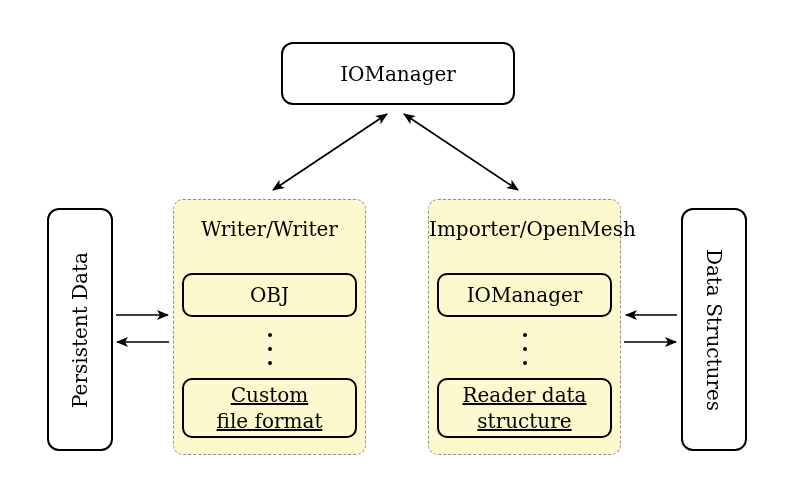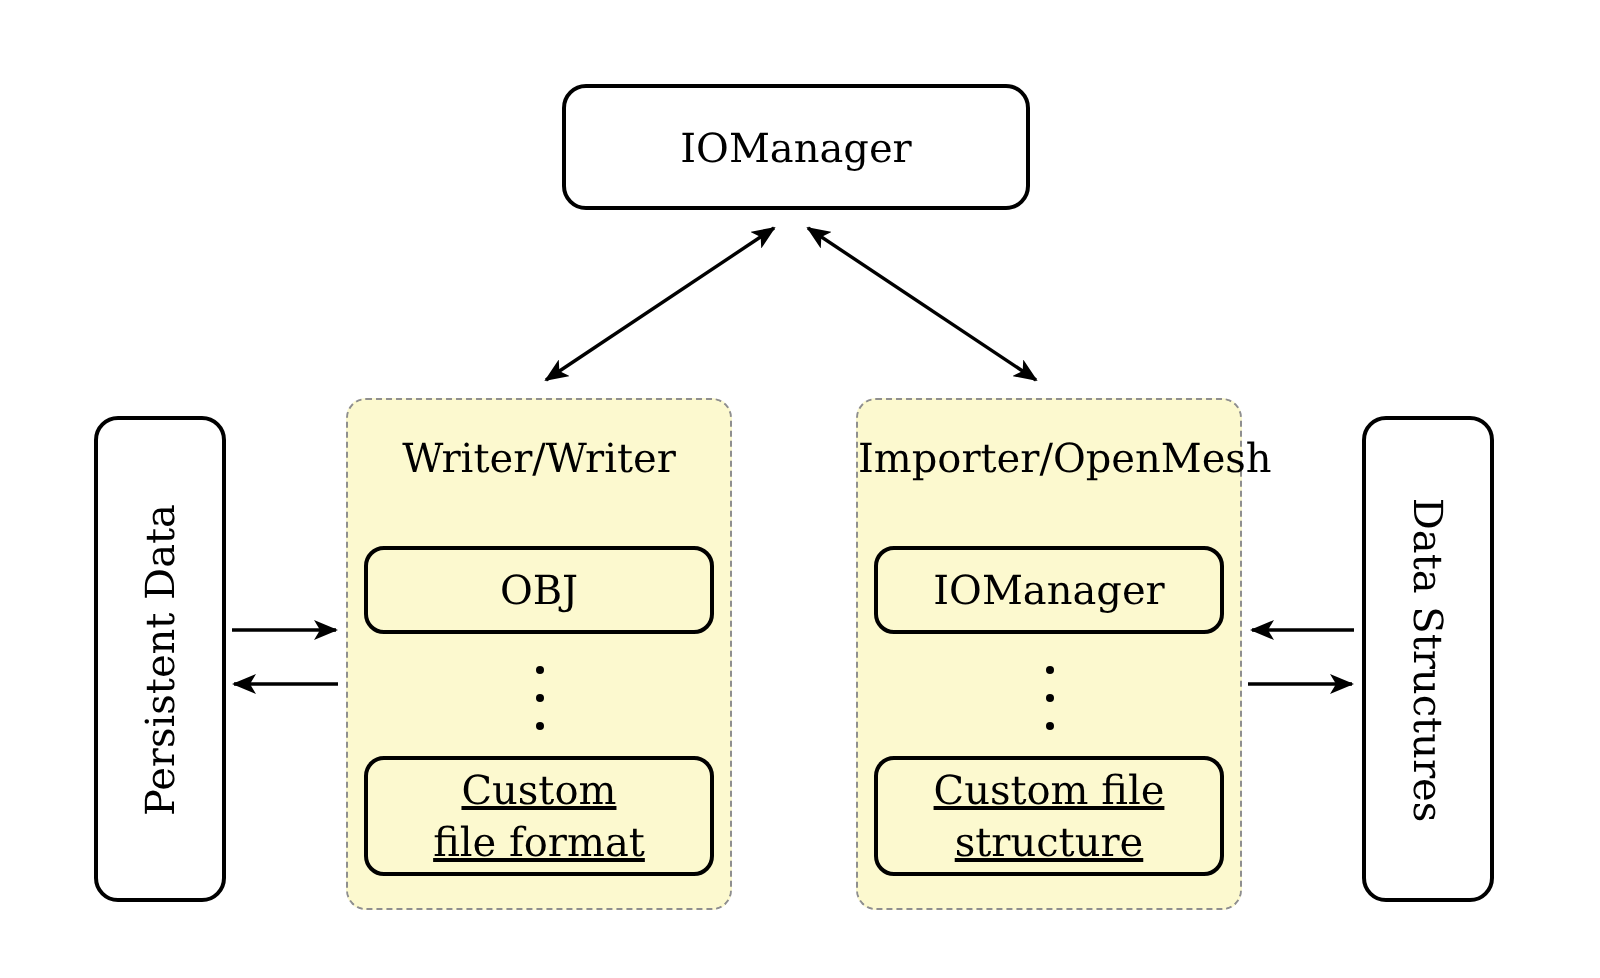--- a/index.html
+++ b/index.html
@@ -139,18 +139,18 @@
     <div class="group-title">Importer/OpenMesh</div>
     <div class="inner-box pos1">
       <span>IOManager</span>
     </div>
     <div class="vdots">
       <i></i>
         <i></i>
         <i></i>
     </div>
     <div class="inner-box pos2">
-      <span>Custom file
+      <span>Reader data
 structure</span>
     </div>
   </div>
 
 </div>
 
 </body></html>

